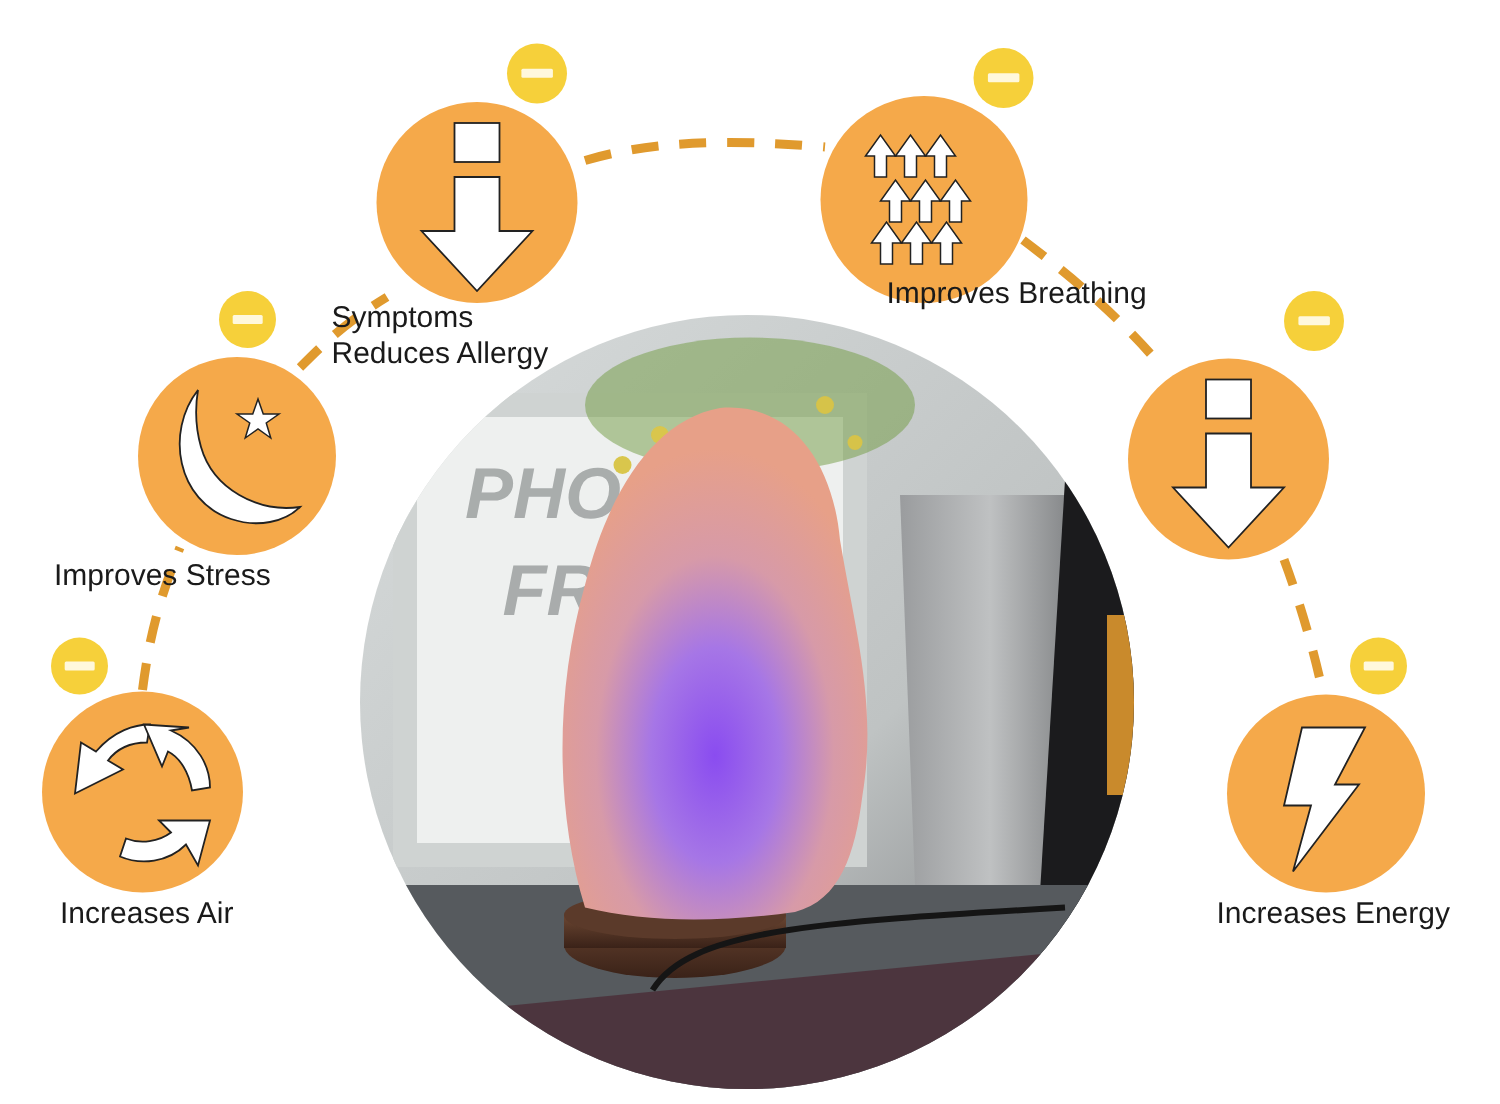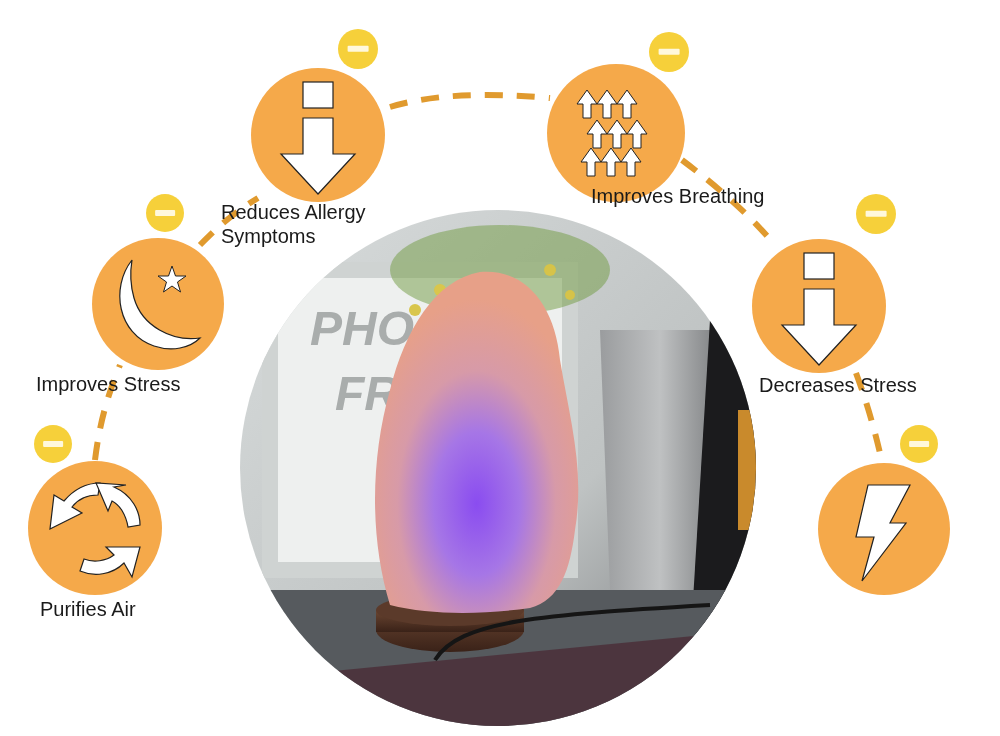--- a/index.html
+++ b/index.html
@@ -99,21 +99,21 @@
       <g fill="#ffffff" stroke="#222" stroke-width="1.2">
         <path d="M36 40 C 48 26, 62 22, 72 22 L70 34 C 58 34, 50 38, 44 46 L54 52 L22 68 L26 34 Z"></path>
         <path d="M86 26 C 104 34, 112 50, 112 64 L100 66 C 98 54, 92 44, 84 40 L80 50 L68 22 L98 24 Z"></path>
         <path d="M96 102 C 84 114, 66 116, 52 110 L56 98 C 66 102, 78 100, 86 94 L78 86 L112 86 L104 116 Z"></path>
       </g>
     </svg>
   </div>
   <div class="badge" style="left:34px; top:425px; width:38px; height:38px; background:#f6d03a;">
     <span class="bar"></span>
   </div>
-  <div class="label" style="left:40px; top:597px;">Purifies Air</div>
+  <div class="label" style="left:40px; top:597px;">Increases Air</div>
 
   <div class="benefit-circle" style="left:92px; top:238px; width:132px; height:132px; background:#f5a94a;">
     <svg class="icon" viewBox="0 0 132 132">
       <path d="M40 22 C 18 50, 26 96, 62 108 C 80 114, 98 110, 108 100 C 80 104, 50 88, 42 60 C 38 46, 38 34, 40 22 Z" fill="#ffffff" stroke="#222" stroke-width="1.2"></path>
       <polygon points="80,28 83.5,38 94,38 85.5,44 88.5,54 80,48 71.5,54 74.5,44 66,38 76.5,38" fill="#ffffff" stroke="#222" stroke-width="1"></polygon>
     </svg>
   </div>
   <div class="badge" style="left:146px; top:194px; width:38px; height:38px; background:#f6d03a;">
     <span class="bar"></span>
   </div>
@@ -122,22 +122,22 @@
   <div class="benefit-circle" style="left:251px; top:68px; width:134px; height:134px; background:#f5a94a;">
     <svg class="icon" viewBox="0 0 134 134">
       <rect x="52" y="14" width="30" height="26" fill="#ffffff" stroke="#222" stroke-width="1.2"></rect>
       <path d="M52 50 L82 50 L82 86 L104 86 L67 126 L30 86 L52 86 Z" fill="#ffffff" stroke="#222" stroke-width="1.2"></path>
     </svg>
   </div>
   <div class="badge" style="left:338px; top:29px; width:40px; height:40px; background:#f6d03a;">
     <span class="bar"></span>
   </div>
   <div class="label multi" style="left:221px; top:200px; width:200px;">
+    <div>Symptoms</div>
     <div>Reduces Allergy</div>
-    <div>Symptoms</div>
   </div>
 
   <div class="benefit-circle" style="left:547px; top:64px; width:138px; height:138px; background:#f5a94a;">
     <svg class="icon" viewBox="0 0 138 138">
       <g fill="#ffffff" stroke="#222" stroke-width="1">
         <g id="rowA">
           <path d="M30 40 L40 26 L50 40 L44 40 L44 54 L36 54 L36 40 Z"></path>
           <path d="M50 40 L60 26 L70 40 L64 40 L64 54 L56 54 L56 40 Z"></path>
           <path d="M70 40 L80 26 L90 40 L84 40 L84 54 L76 54 L76 40 Z"></path>
         </g>
@@ -157,24 +157,24 @@
 
   <div class="benefit-circle" style="left:752px; top:239px; width:134px; height:134px; background:#f5a94a;">
     <svg class="icon" viewBox="0 0 134 134">
       <rect x="52" y="14" width="30" height="26" fill="#ffffff" stroke="#222" stroke-width="1.2"></rect>
       <path d="M52 50 L82 50 L82 86 L104 86 L67 126 L30 86 L52 86 Z" fill="#ffffff" stroke="#222" stroke-width="1.2"></path>
     </svg>
   </div>
   <div class="badge" style="left:856px; top:194px; width:40px; height:40px; background:#f6d03a;">
     <span class="bar"></span>
   </div>
-  <div class="label" style="left:759px; top:373px;">Decreases Stress</div>
 
   <div class="benefit-circle" style="left:818px; top:463px; width:132px; height:132px; background:#f5a94a;">
     <svg class="icon" viewBox="0 0 132 132">
       <path d="M50 22 L92 22 L72 60 L88 60 L44 118 L56 74 L38 74 Z" fill="#ffffff" stroke="#222" stroke-width="1.2"></path>
     </svg>
   </div>
   <div class="badge" style="left:900px; top:425px; width:38px; height:38px; background:#f6d03a;">
     <span class="bar"></span>
   </div>
+  <div class="label" style="left:811px; top:597px;">Increases Energy</div>
 
 </div>
 
 </body></html>

